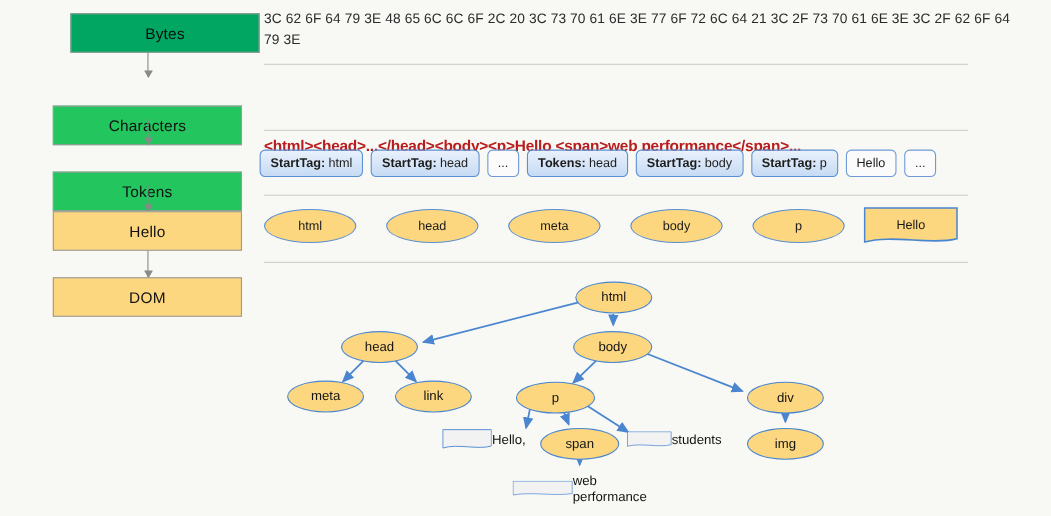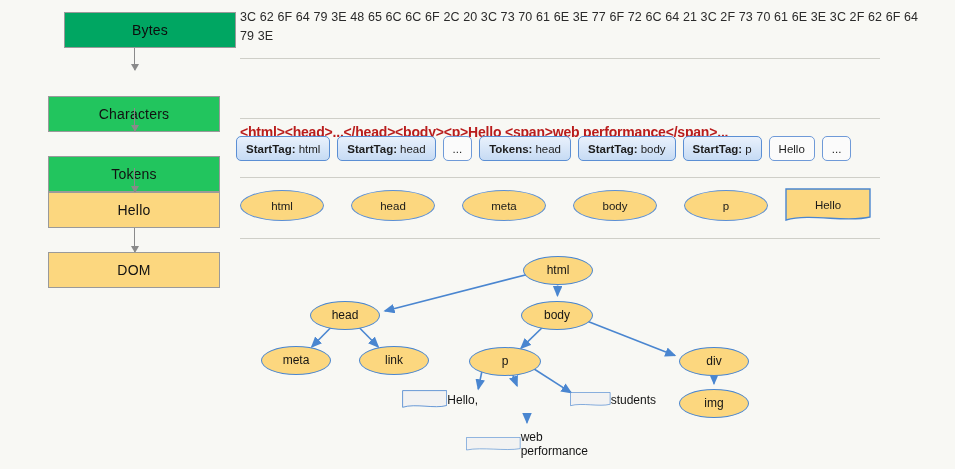--- a/index.html
+++ b/index.html
@@ -220,20 +220,23 @@
       </div>
       <div class="tnode" style="left: 469px; top: 346.5px; width: 72px; height: 29px;">
         <span>p</span>
       </div>
       <div class="tnode" style="left: 679px; top: 346.5px; width: 70px; height: 29px;">
         <span>div</span>
       </div>
       <div class="tnode" style="left: 679px; top: 388.5px; width: 70px; height: 29px; text-align: right;">
         <span>img</span>
       </div>
+      <div class="tnode" style="left: 491px; top: 388.5px; width: 72px; height: 29px;">
+        <span>span</span>
+      </div>
       <div class="tbox" style="left: 402px; top: 383.5px; width: 76px; height: 33px;">
         <svg class="shape" viewBox="0 0 76 33" preserveAspectRatio="none">
           <path d="M1,1 L75,1 L75,26 C54.72,32 22.8,22 1,29 Z" fill="#f2f2f2" stroke="#4a86d0" stroke-width="1.4"></path>
         </svg>
         <span class="lbl">Hello,</span>
       </div>
       <div class="tbox" style="left: 466px; top: 427.5px; width: 122px; height: 33px;">
         <svg class="shape" viewBox="0 0 122 33" preserveAspectRatio="none">
           <path d="M1,1 L121,1 L121,26 C87.84,32 36.6,22 1,29 Z" fill="#f2f2f2" stroke="#4a86d0" stroke-width="1.4"></path>
         </svg>

